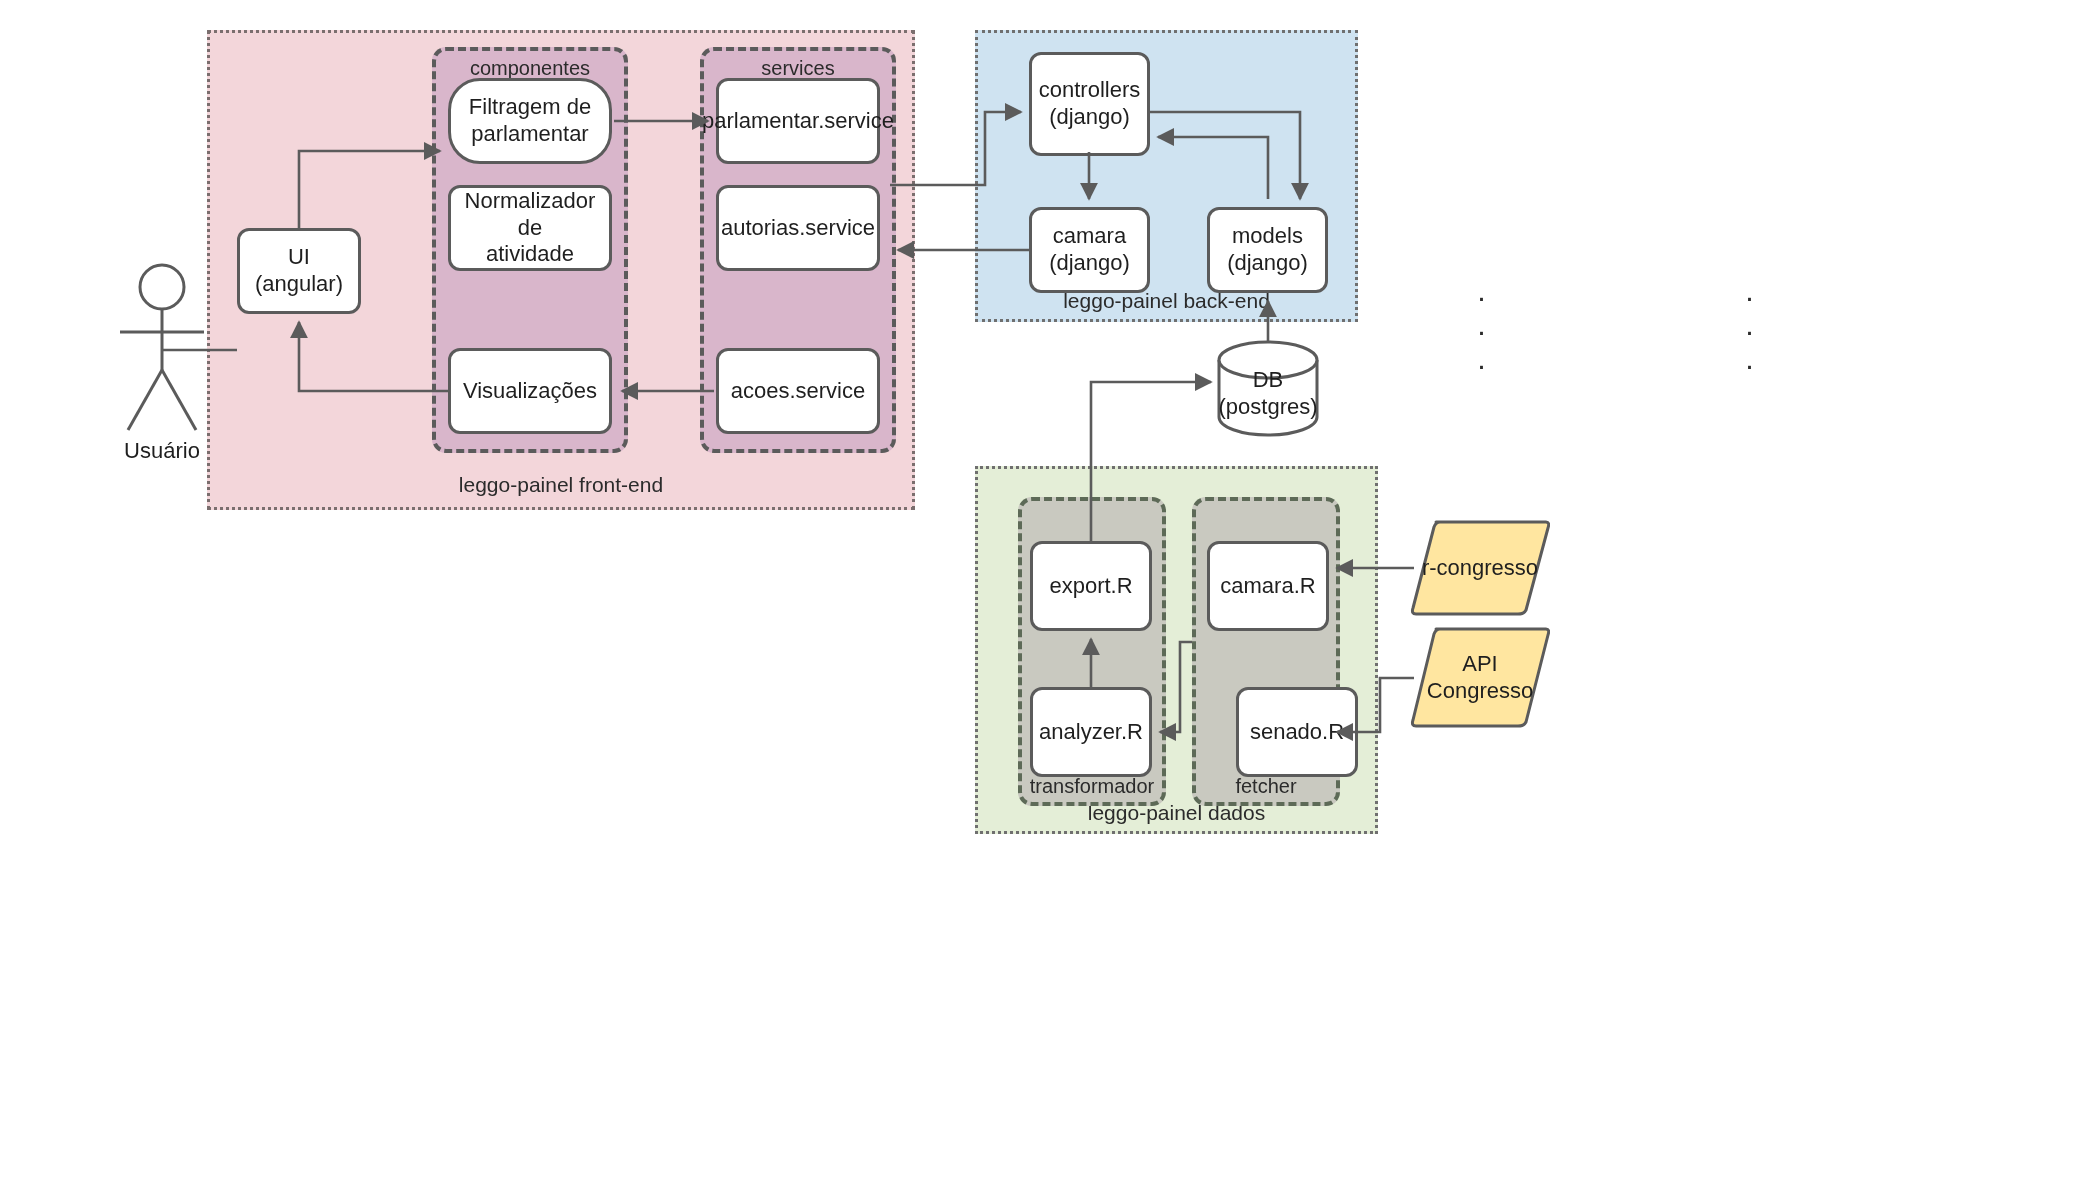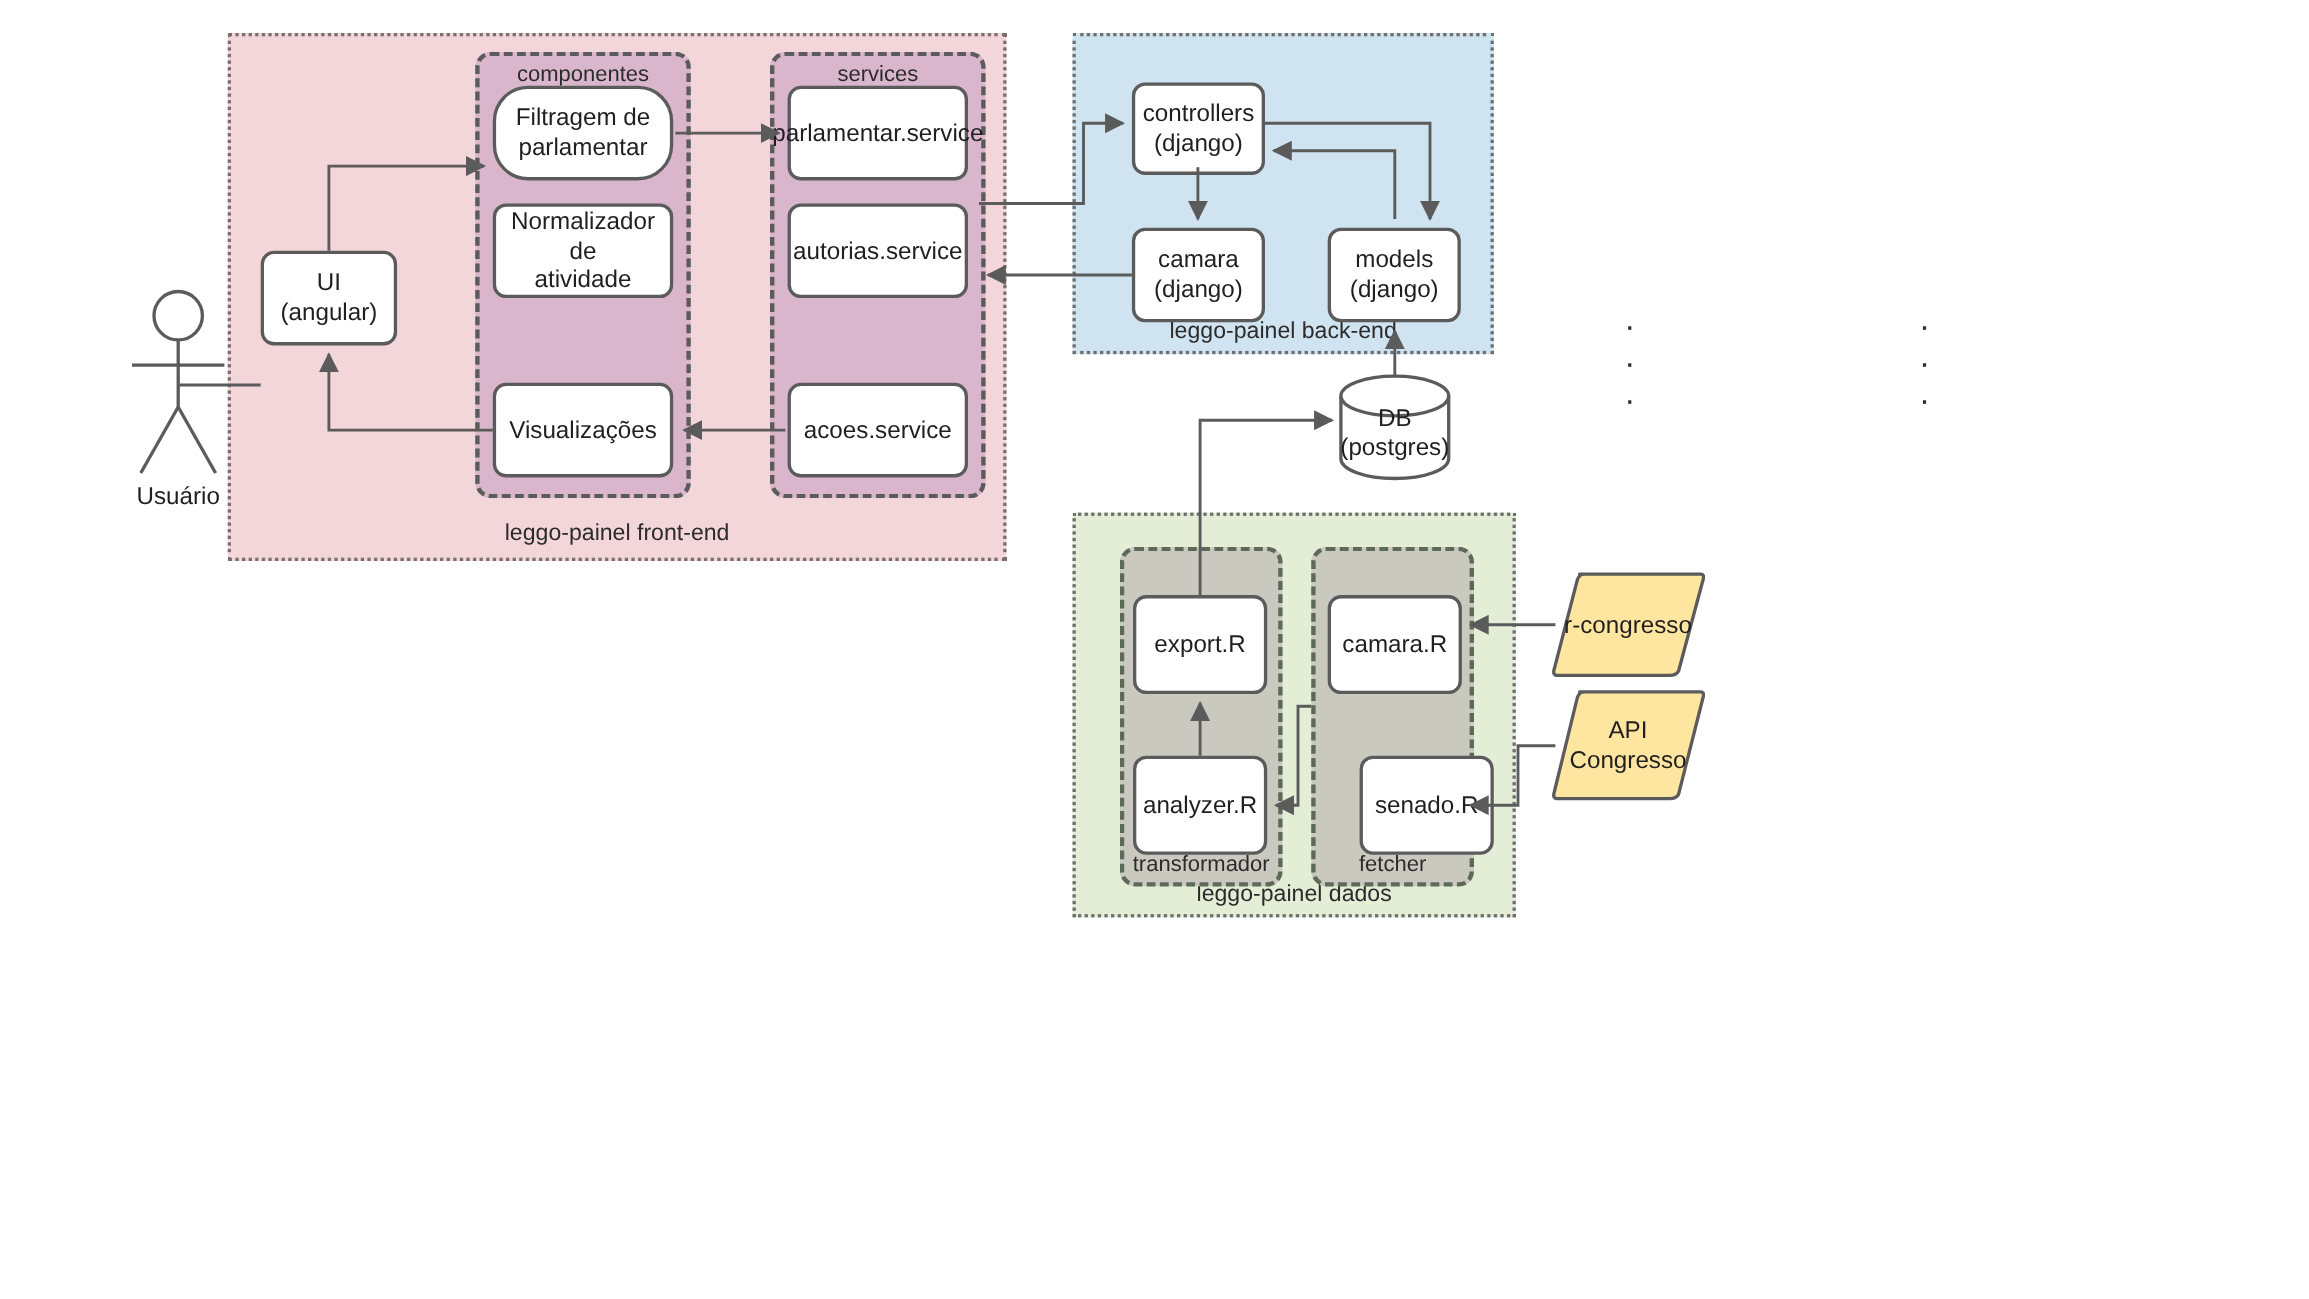--- a/index.html
+++ b/index.html
@@ -107,21 +107,21 @@
     <span>acoes.service</span>
   </div>
 
   <div class="node" style="left:237px;top:228px;width:124px;height:86px;">
     <span>
       <span>UI</span><br>
       <span>(angular)</span>
     </span>
   </div>
 
-  <div class="node" style="left:1029px;top:75px;width:121px;height:84px;">
+  <div class="node" style="left:1029px;top:52px;width:121px;height:104px;">
     <span>
       <span>controllers</span><br>
       <span>(django)</span>
     </span>
   </div>
 
   <div class="node" style="left:1029px;top:207px;width:121px;height:86px;">
     <span>
       <span>camara</span><br>
       <span>(django)</span>

